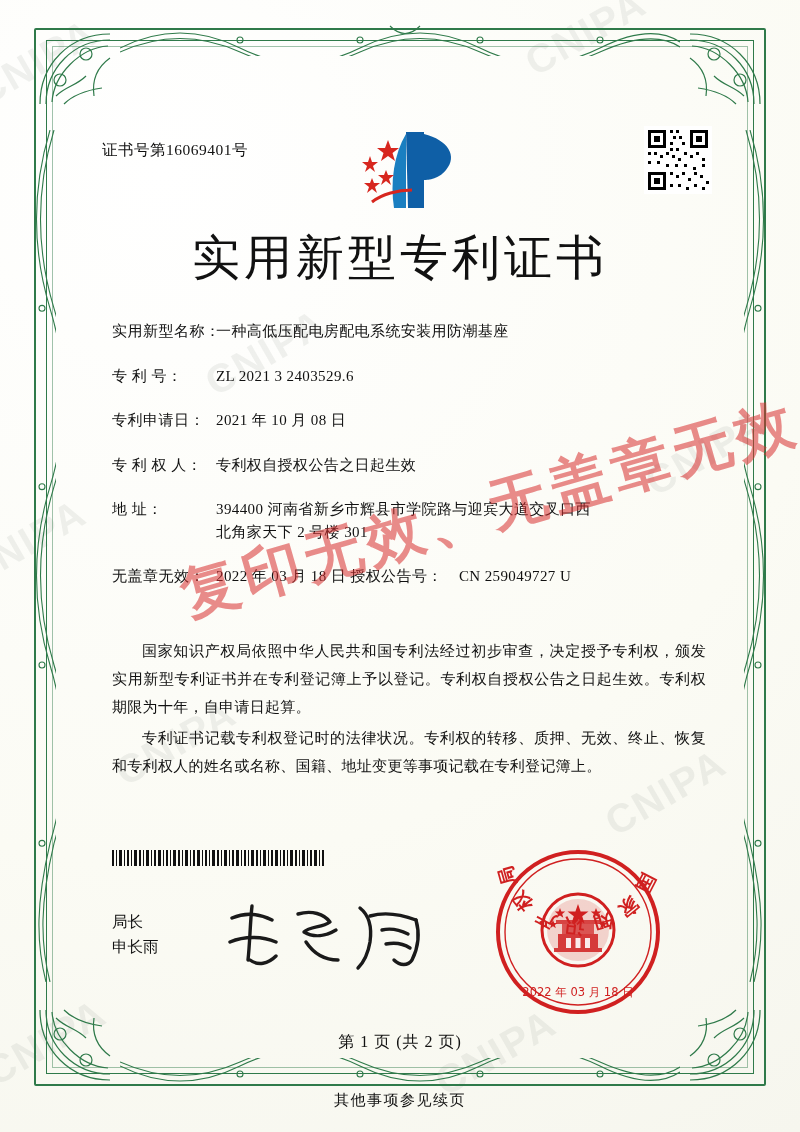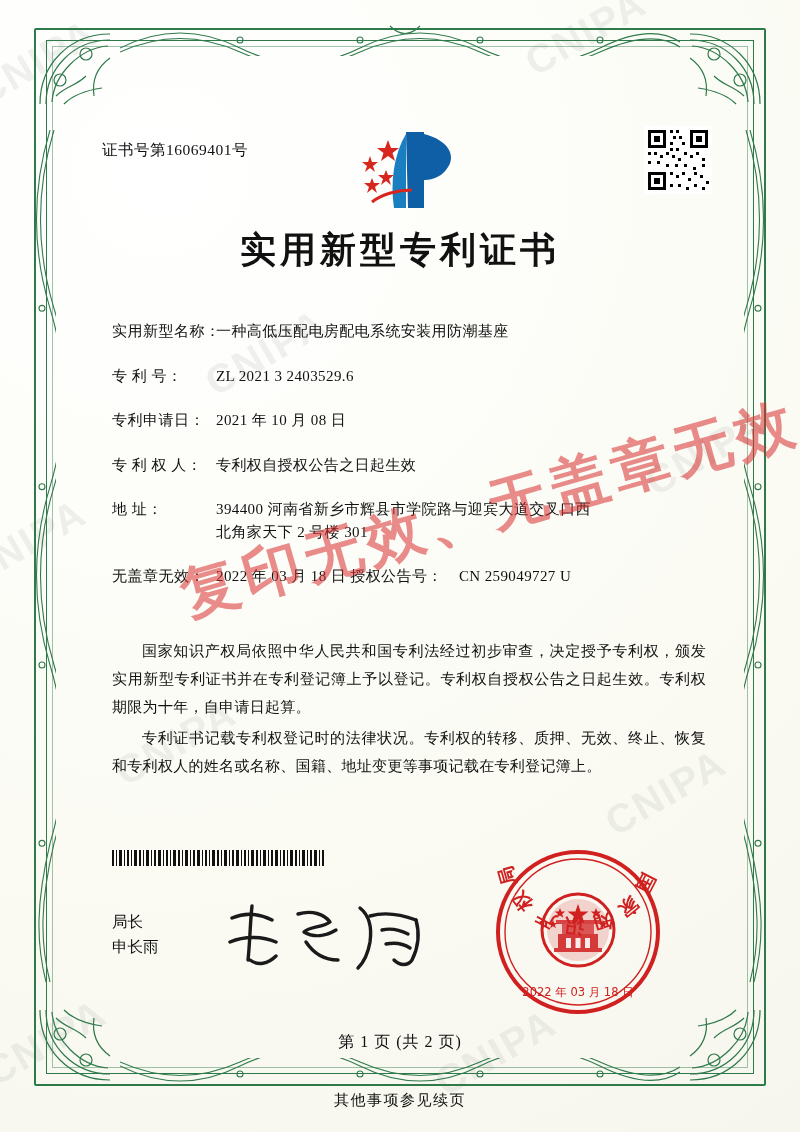--- a/index.html
+++ b/index.html
@@ -130,22 +130,22 @@
     width: 160px;
     height: 92px;
   }
   .logo svg { width:100%; height:100%; display:block; }
 
   .title {
     position: absolute;
     top: 166px;
     left: 0; right: 0;
     text-align: center;
-    font-size: 36px;
-    font-weight: 700;
+    font-size: 48px;
+    font-weight: 400;
     letter-spacing: 4px;
     color: #111;
     font-family: "DejaVu Serif", "Liberation Serif", serif;
   }
 
   .fields {
     position: absolute;
     left: 42px;
     right: 20px;
     top: 260px;

